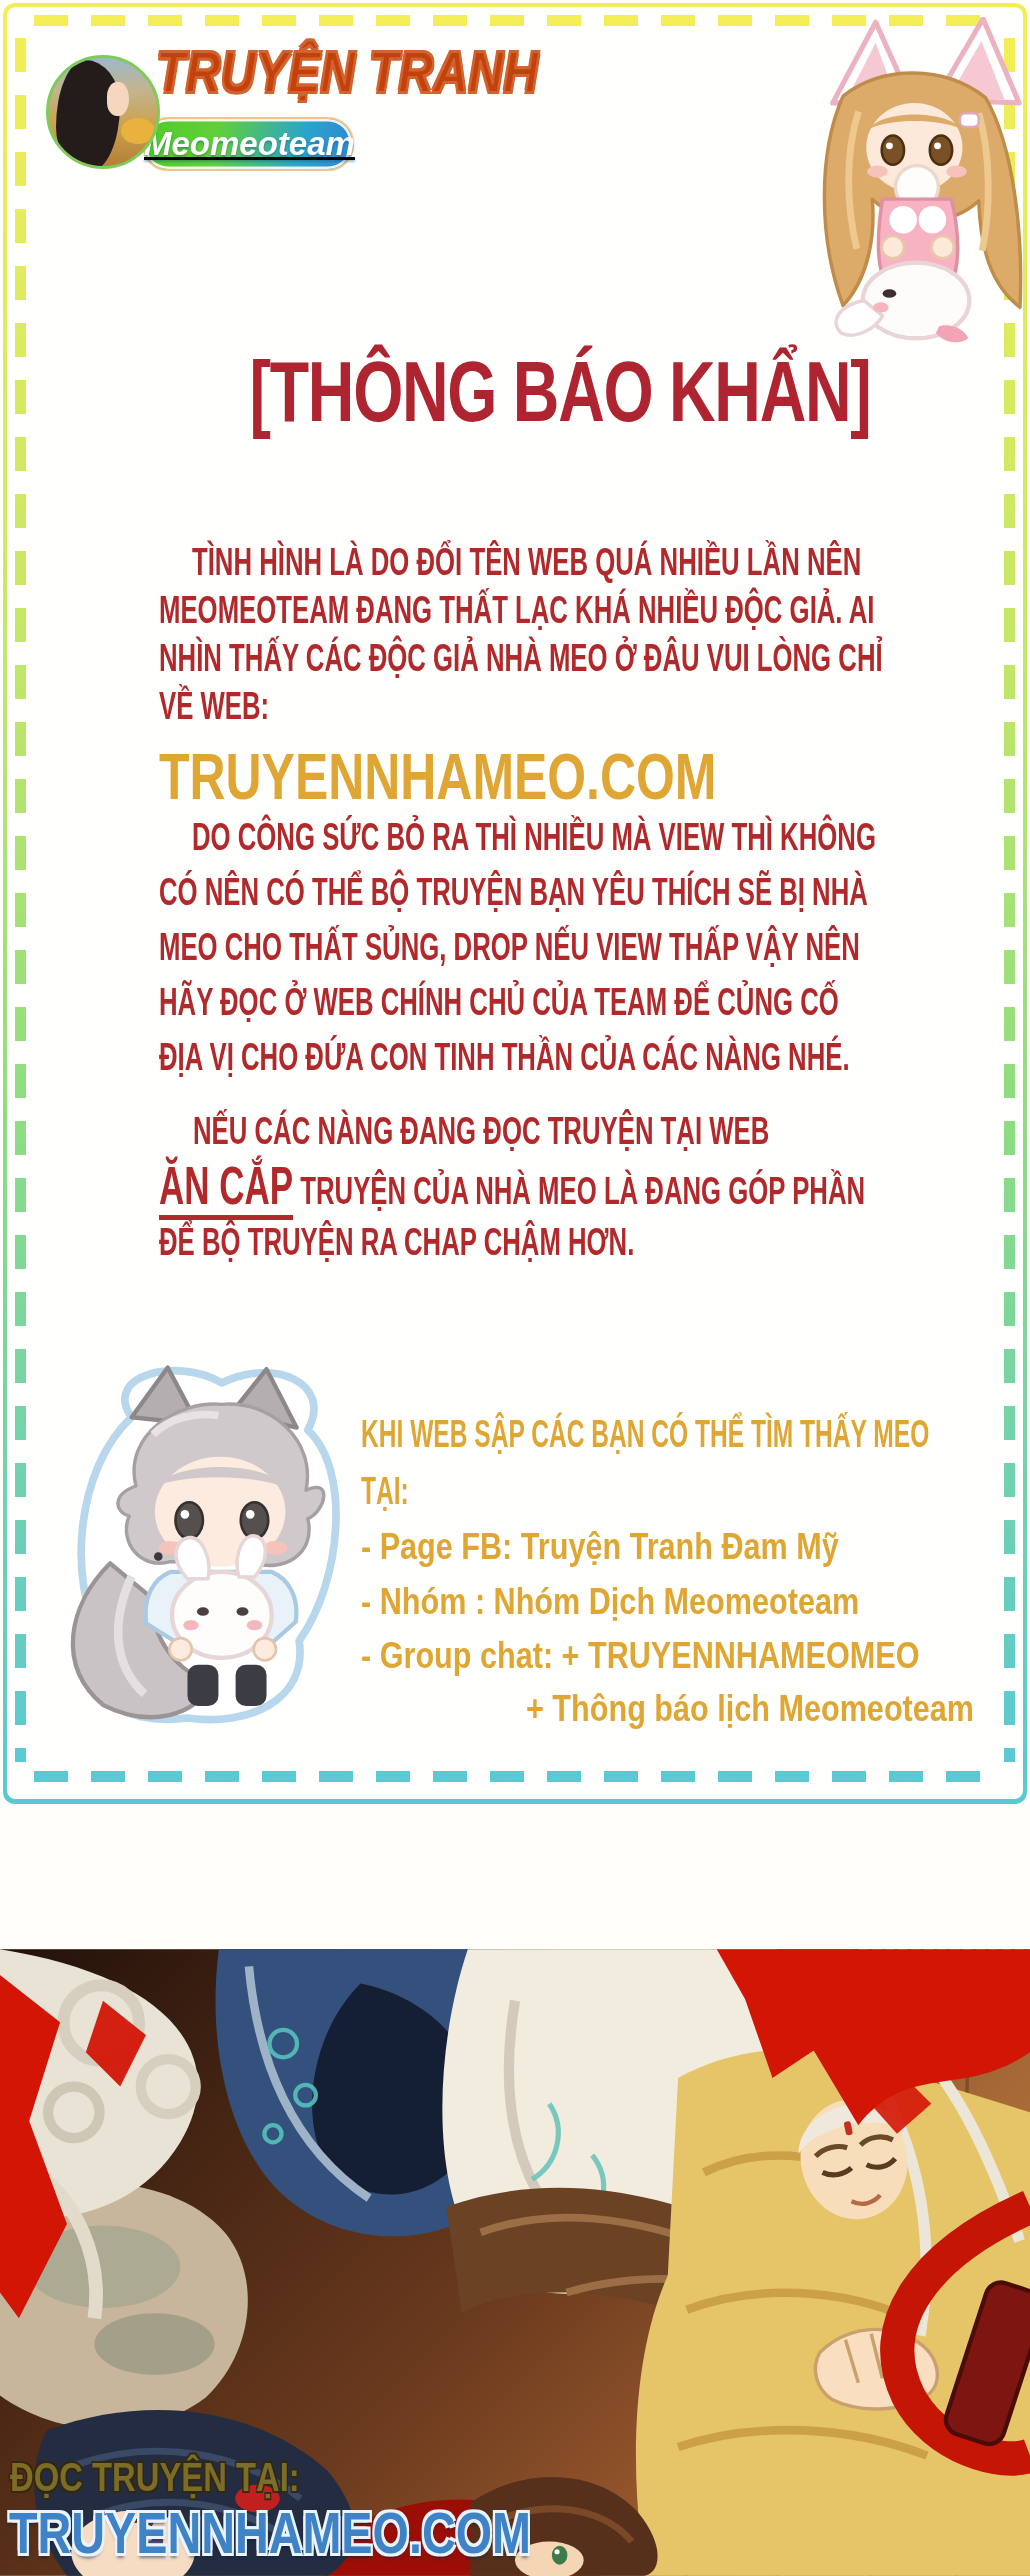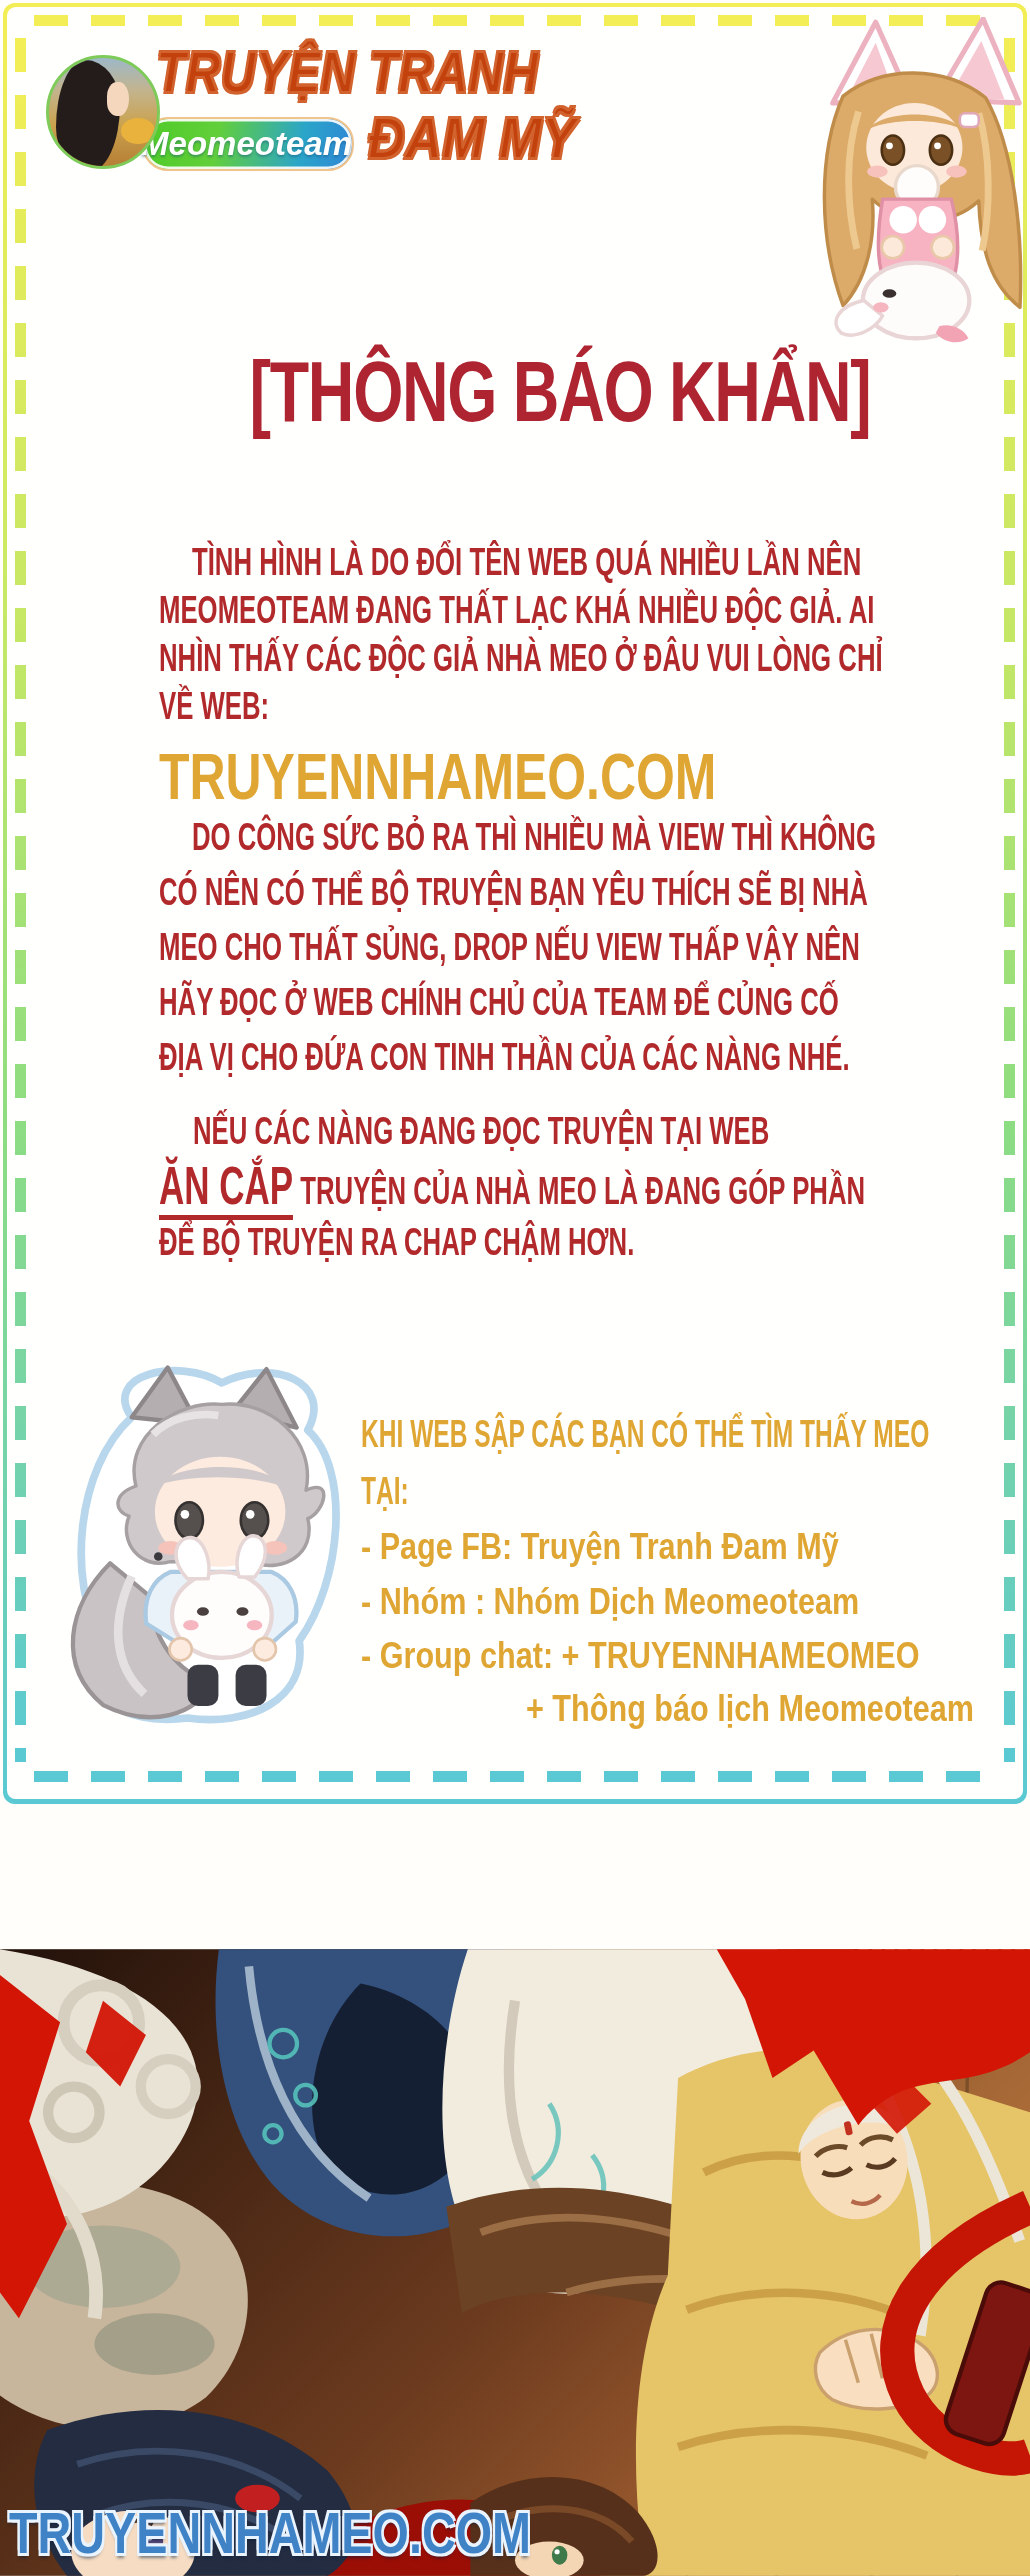--- a/index.html
+++ b/index.html
@@ -21,21 +21,21 @@
   .red{color:#b2292c;font-weight:800;}
   .gold{color:#dfa633;font-weight:800;}
   .line{height:48px;line-height:48px;font-size:39px;}
   .line2{height:55px;line-height:55px;font-size:39px;}
   .outline-orange{color:#c2410c;font-style:italic;font-weight:900;
      -webkit-text-stroke:2.1px #d2632e;
      text-shadow:-1.7px -1.7px 0 #d2632e,1.7px -1.7px 0 #d2632e,-1.7px 1.7px 0 #d2632e,1.7px 1.7px 0 #d2632e;}
   .badge{position:absolute;left:142px;top:117px;width:208px;height:50px;border-radius:26px;
      background:linear-gradient(100deg,#4ecb28 0%,#62cf3a 35%,#2ba5c9 75%,#2f86d6 100%);
      border:2.6px solid #f2c48c;box-shadow:inset 0 0 0 2.6px rgba(255,255,255,.9);
-     display:flex;align-items:center;justify-content:flex-end;}
+     display:flex;align-items:center;justify-content:flex-start;text-decoration:underline;}
   .badge span{color:#fff;font-style:italic;font-weight:900;font-size:33px;
      text-shadow:0 1.7px 2.6px rgba(20,80,120,.45);}
   .avatar{position:absolute;left:46px;top:55px;width:108px;height:108px;border-radius:50%;
      border:3.4px solid #7ecb5a;overflow:hidden;z-index:3;
      background:linear-gradient(180deg,#9db8c8 0%,#c3b48e 30%,#caa24e 62%,#b67f35 100%);}
   .avatar .hair{position:absolute;left:6.9px;top:1.7px;width:64px;height:112px;background:#241c1a;
      border-radius:46% 54% 48% 52%/60% 40% 60% 40%;}
   .avatar .face{position:absolute;left:58px;top:24px;width:22px;height:34px;background:#f4d7bd;
      border-radius:50% 50% 50% 50%/46% 54% 56% 44%;}
   .avatar .bloom1{position:absolute;left:72px;top:60px;width:34px;height:26px;background:#e8b23c;
@@ -66,23 +66,20 @@
     <div class="badge">
       <span>Meomeoteam</span>
     </div>
     <div class="avatar">
       <div class="bloom1"></div>
       <div class="hair"></div>
       <div class="face"></div>
     </div>
     <div class="abs outline-orange" style="left:156px;top:39px;font-size:57px;">
       <span class="cond" style="transform:scaleX(.85);">TRUYỆN TRANH</span>
-    </div>
-    <div class="abs outline-orange" style="left:368px;top:105px;font-size:57px;">
-      <span class="cond" style="transform:scaleX(.9);">ĐAM MỸ</span>
     </div>
 
     <svg class="abs" style="left:807px;top:17px;" width="219" height="335" viewBox="0 0 255 390">
       <g stroke-linejoin="round">
         <path d="M30 100 L80 6 L122 100 Z" fill="#fff" stroke="#ecb2c0" stroke-width="6"></path>
         <path d="M45 98 L80 30 L105 98 Z" fill="#f6c8d2"></path>
         <path d="M150 96 L205 2 L247 100 Z" fill="#fff" stroke="#ecb2c0" stroke-width="6"></path>
         <path d="M165 94 L203 28 L230 96 Z" fill="#f6c8d2"></path>
         <path d="M42 92 C12 160 14 260 42 336 C70 306 80 258 76 212 C108 244 166 246 200 214 C202 270 214 312 248 338 C252 250 240 150 208 94 C160 56 88 56 42 92 Z" fill="#dcaa69" stroke="#c08c4a" stroke-width="4"></path>
         <path d="M60 110 C44 160 46 220 58 270" stroke="#edc98f" stroke-width="8" fill="none"></path>
@@ -299,18 +296,21 @@
     </g>
     <g>
       <path d="M548 645 C615 598 706 608 748 662 C776 700 768 730 748 730 L548 730 Z" fill="#56301a"></path>
       <path d="M570 670 C630 640 700 648 736 690" stroke="#7a4a28" stroke-width="8" fill="none"></path>
       <ellipse cx="640" cy="712" rx="40" ry="22" fill="#f4d6b4"></ellipse>
       <ellipse cx="652" cy="706" rx="9" ry="11" fill="#3f7a4a"></ellipse>
       <circle cx="649" cy="702" r="3" fill="#fff"></circle>
     </g>
   </svg>
 
+  <div class="abs wm1" style="left:10.3px;top:2454px;font-size:41px;z-index:5;opacity:.9;">
+    <span class="cond" style="transform:scaleX(.8);">ĐỌC TRUYỆN TẠI:</span>
+  </div>
   <div class="abs wm2" style="left:8.6px;top:2500px;font-size:57px;z-index:5;">
     <span class="cond" style="transform:scaleX(.82);">TRUYENNHAMEO.COM</span>
   </div>
 
 </div>
 
 
 </body></html>

